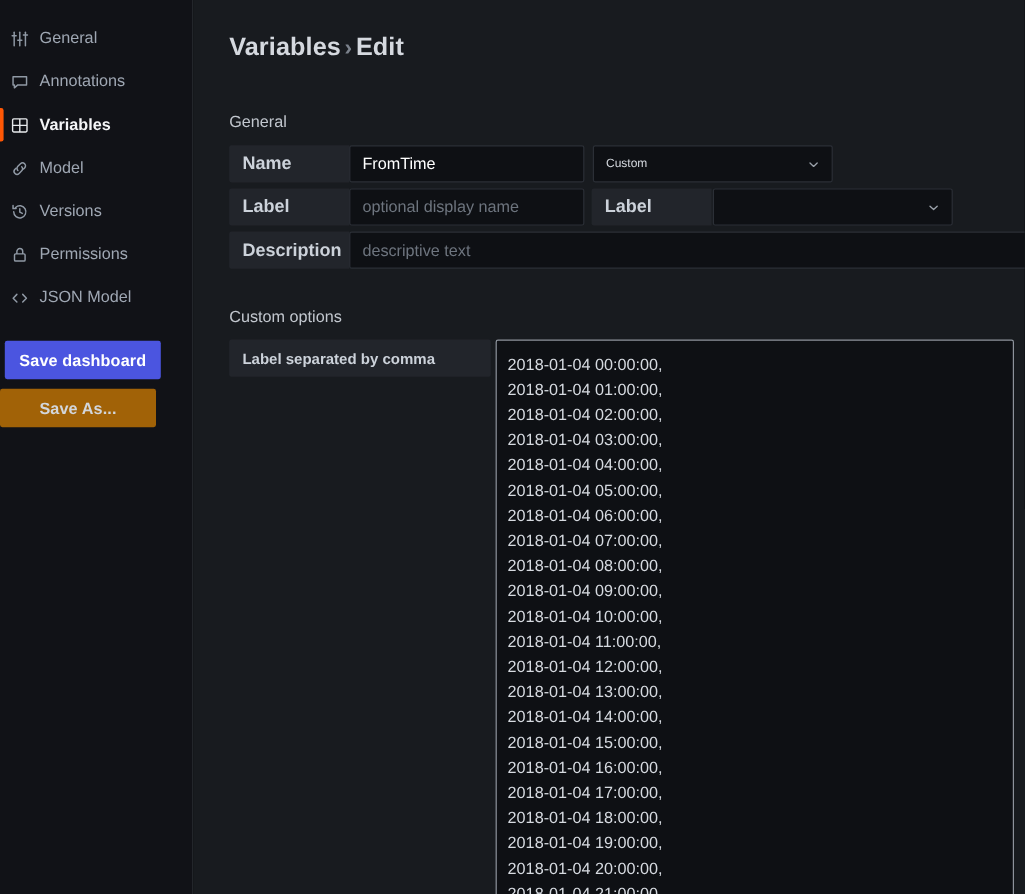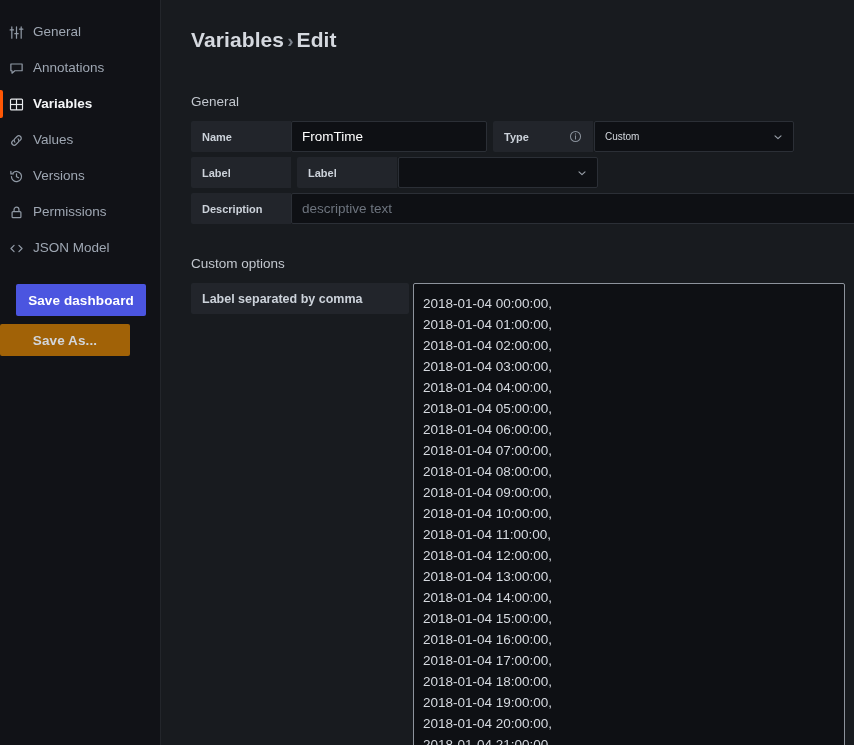--- a/index.html
+++ b/index.html
@@ -77,21 +77,21 @@
     outline: none;
     cursor: pointer;
     font-family: inherit;
     font-size: 13.5px;
     font-weight: 700;
     letter-spacing: .1px;
     border-radius: 2px;
     text-align: center;
   }
   #save-dashboard {
-    margin: 22px 31px 8px 16px;
+    margin: 22px 31px 8px 4px;
     width: 130px;
     height: 32px;
     background: #4b55e0;
     color: #ffffff;
   }
   #save-as {
     margin: 0 31px 0 0;
     width: 130px;
     height: 32px;
     background: #a16207;
@@ -121,21 +121,21 @@
   .section-heading {
     font-size: 13.5px;
     color: #c2c7ce;
     margin-bottom: 12px;
     font-weight: 400;
   }
 
   .fld-label {
     background: #22252b;
     color: #ccd2da;
-    font-size: 11px;
+    font-size: 15px;
     font-weight: 700;
     display: flex;
     align-items: center;
     padding: 0 11px;
     border-radius: 2px 0 0 2px;
     white-space: nowrap;
     flex: 0 0 auto;
   }
   .fld-label.with-info { justify-content: space-between; gap: 14px; }
 
@@ -271,21 +271,21 @@
       <span class="nav-label">Variables</span>
     </div>
 
     <div class="nav-item">
       <span class="nav-icon">
         <svg width="15" height="15" viewBox="0 0 16 16" fill="none" stroke="currentColor" stroke-width="1.3" stroke-linecap="round">
           <path d="M6.3 9.7a2.6 2.6 0 0 1 0-3.7l2.3-2.3a2.6 2.6 0 0 1 3.7 3.7l-1 1"></path>
           <path d="M9.7 6.3a2.6 2.6 0 0 1 0 3.7l-2.3 2.3a2.6 2.6 0 0 1-3.7-3.7l1-1"></path>
         </svg>
       </span>
-      <span class="nav-label">Values</span>
+      <span class="nav-label">Model</span>
     </div>
 
     <div class="nav-item">
       <span class="nav-icon">
         <svg width="15" height="15" viewBox="0 0 16 16" fill="none" stroke="currentColor" stroke-width="1.3" stroke-linecap="round">
           <path d="M2.6 8a5.4 5.4 0 1 0 1.7-3.9"></path>
           <polyline points="2,2.4 2,5.1 4.7,5.1"></polyline>
           <polyline points="8,5.2 8,8.2 10.2,9.4"></polyline>
         </svg>
       </span>
@@ -323,43 +323,34 @@
     </h1>
 
     <section id="general-block">
       <div class="section-heading">General</div>
 
       <div id="row-name">
         <div class="fld-label">Name</div>
         <input class="fld-input" type="text" value="FromTime" style="">
 
         <div class="right-group">
-          <div class="fld-label with-info">
-            <span>Type</span>
-            <span class="info-icon">
-              <svg width="13" height="13" viewBox="0 0 16 16" fill="none" stroke="currentColor" stroke-width="1.25">
-                <circle cx="8" cy="8" r="6.2"></circle>
-                <line x1="8" y1="7.2" x2="8" y2="11.2" stroke-linecap="round"></line>
-                <circle cx="8" cy="4.9" r="0.75" fill="currentColor" stroke="none"></circle>
-              </svg>
-            </span>
-          </div>
           <div class="fld-select">
             <span class="sel-value">Custom</span>
             <span class="chevron">
               <svg width="12" height="12" viewBox="0 0 16 16" fill="none" stroke="currentColor" stroke-width="1.5" stroke-linecap="round" stroke-linejoin="round">
                 <polyline points="4,6.5 8,10.2 12,6.5"></polyline>
               </svg>
             </span>
           </div>
         </div>
       </div>
 
       <div id="row-label">
         <div class="fld-label">Label</div>
+        <input class="fld-input" type="text" placeholder="optional display name" style="">
 
         <div class="right-group">
           <div class="fld-label">Label</div>
           <div class="fld-select">
             <span class="sel-value"></span>
             <span class="chevron">
               <svg width="12" height="12" viewBox="0 0 16 16" fill="none" stroke="currentColor" stroke-width="1.5" stroke-linecap="round" stroke-linejoin="round">
                 <polyline points="4,6.5 8,10.2 12,6.5"></polyline>
               </svg>
             </span>

